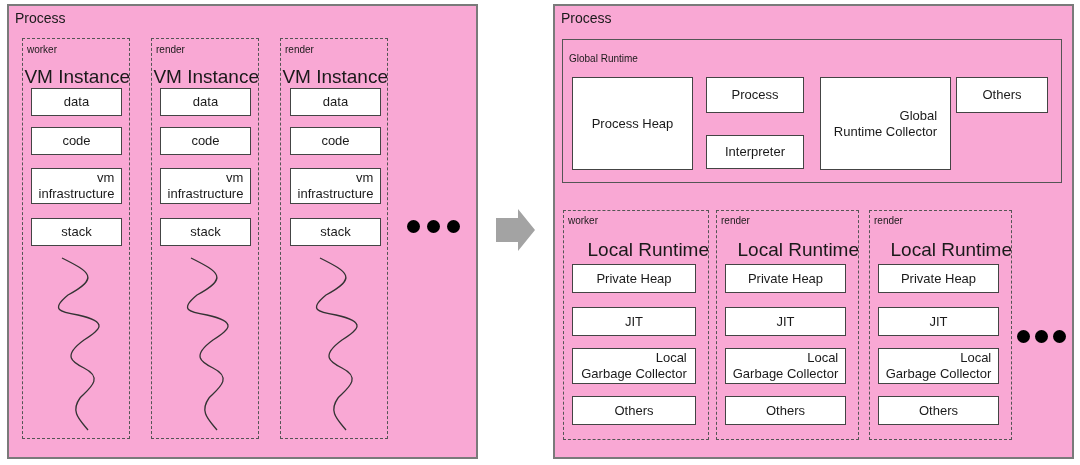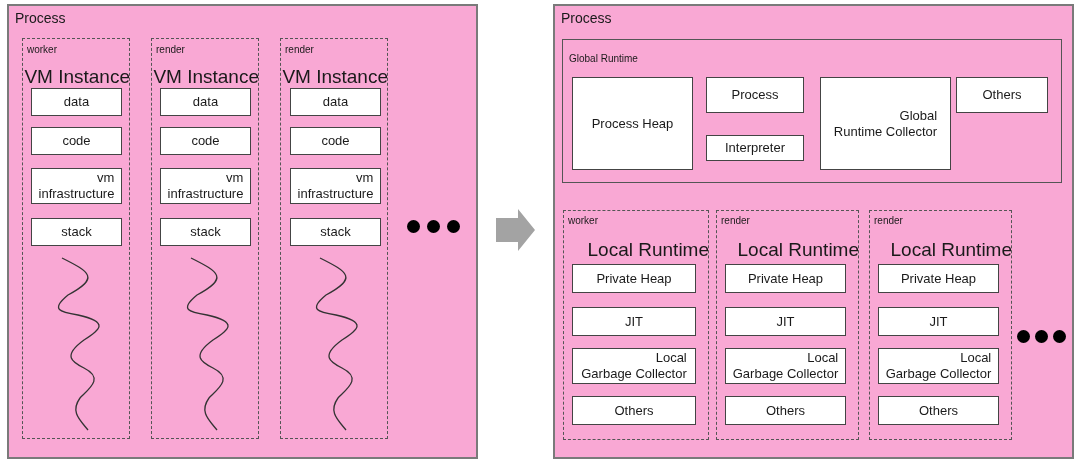--- a/index.html
+++ b/index.html
@@ -68,21 +68,21 @@
 
 <div class="abs process" style="left:553px;top:4px;width:521px;height:455px;">
   <span class="abs proc-title" style="left:6px;top:4px;">Process</span>
 </div>
 
 <div class="abs" style="left:562px;top:39px;width:500px;height:144px;border:1.3px solid #555;">
   <span class="abs lbl" style="left:6px;top:13px;">Global Runtime</span>
 </div>
 <div class="abs solid" style="left:572px;top:77px;width:121px;height:93px;">Process Heap</div>
 <div class="abs solid" style="left:706px;top:77px;width:98px;height:36px;">Process</div>
-<div class="abs solid" style="left:706px;top:135px;width:98px;height:26px;">Interpreter</div>
+<div class="abs solid" style="left:706px;top:135px;width:98px;height:34px;">Interpreter</div>
 <div class="abs solid" style="left:820px;top:77px;width:131px;height:93px;white-space:pre-line;">Global
 Runtime Collector</div>
 <div class="abs solid" style="left:956px;top:77px;width:92px;height:36px;">Others</div>
 
 <div id="right-locals">
     <div class="abs dashed" style="left: 563px; top: 210px; width: 146px; height: 230px;"></div>
     <span class="abs lbl" style="left: 568px; top: 215px;">worker</span>
     <div class="abs sub" style="left: 563px; top: 239px; width: 146px;">Local Runtime</div>
     <div class="abs solid" style="left: 572px; top: 264px; width: 124px; height: 29px; white-space: pre-line;">Private Heap</div>
     <div class="abs solid" style="left: 572px; top: 307px; width: 124px; height: 29px; white-space: pre-line;">JIT</div>

